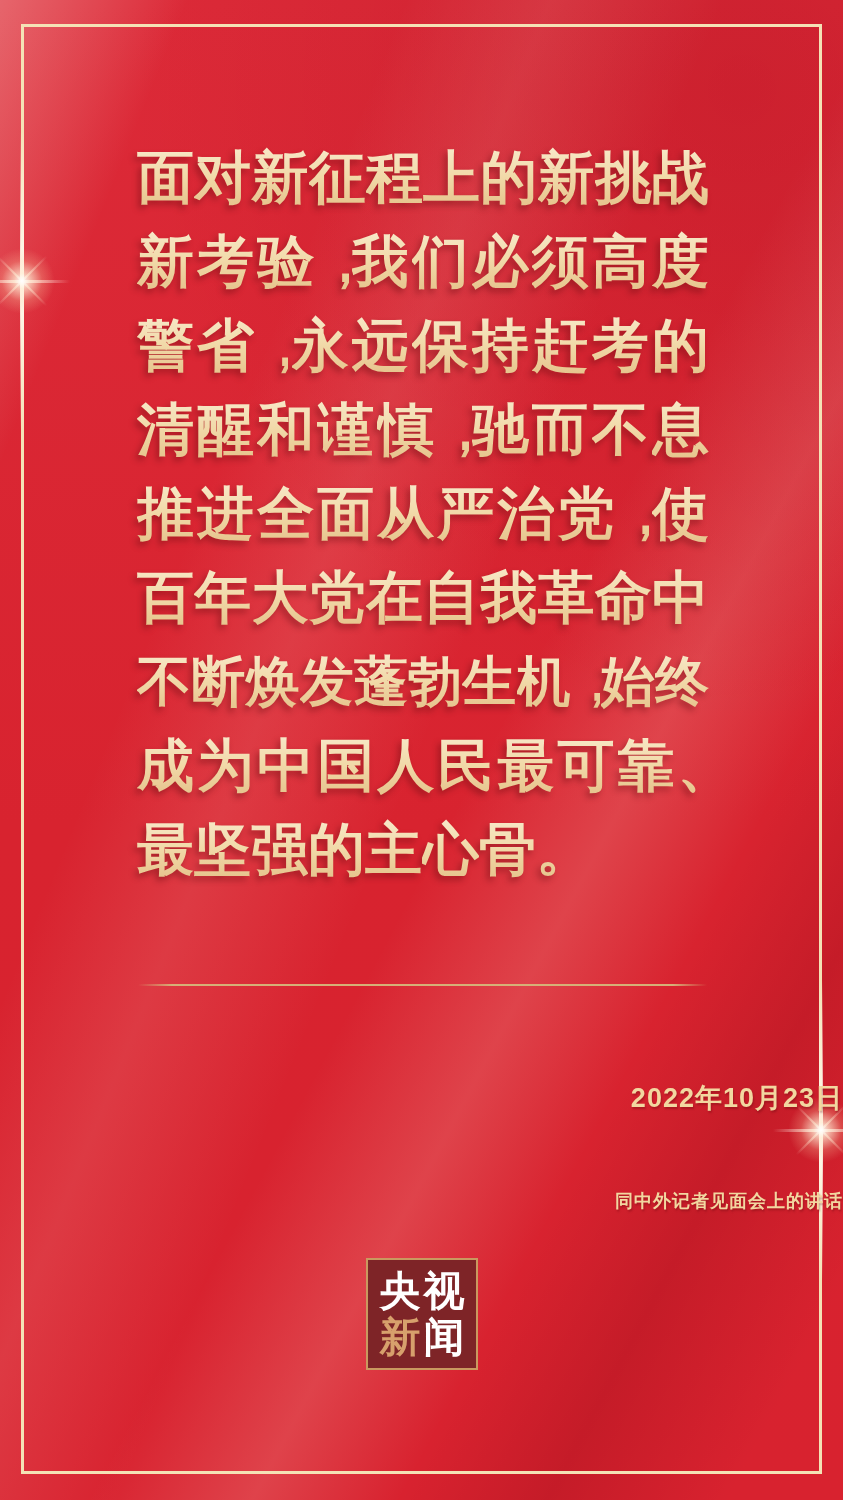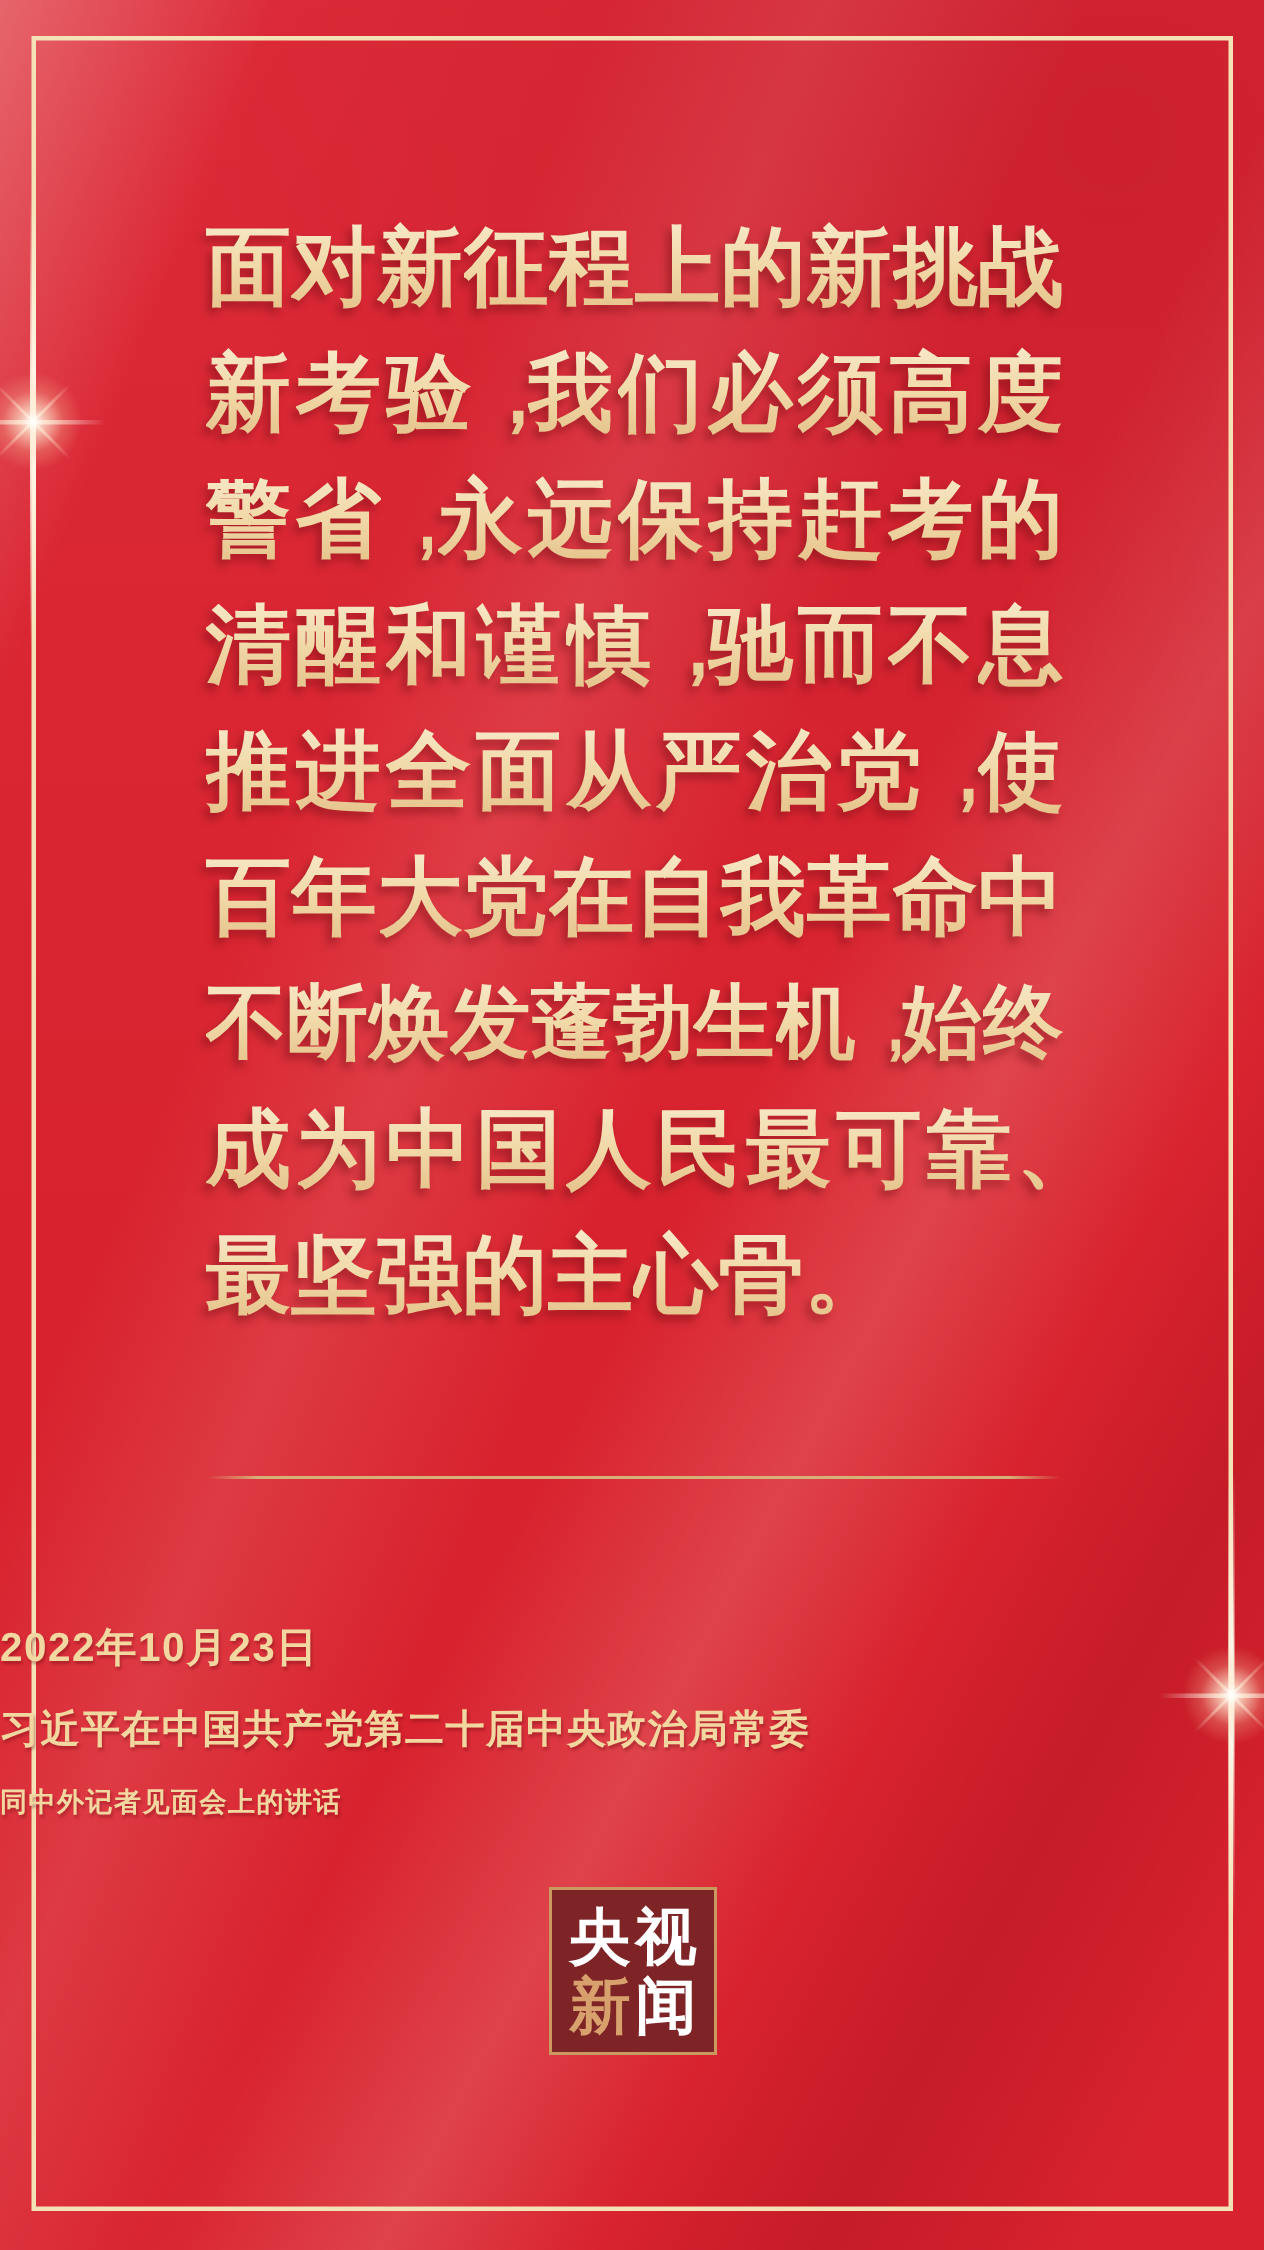--- a/index.html
+++ b/index.html
@@ -84,21 +84,21 @@
   .divider {
     position: absolute;
     left: 138px; top: 984px; width: 569px; height: 2px;
     background: linear-gradient(90deg, rgba(214,176,119,0) 0%, #d6b077 6%, #d6b077 94%, rgba(214,176,119,0) 100%);
   }
 
   
   .date-text, .caption-line {
     position: absolute;
     left: 0; right: 0;
-    text-align: left;
+    text-align: right;
     font-weight: bold;
     color: #f2d7a0;
     letter-spacing: 1px;
     text-shadow: 1px 2px 2px rgba(100,8,14,0.35);
   }
   .date-text { top: 1080px; font-size: 27px; }
   .caption-line-1 { top: 1135px; font-size: 26px; }
   .caption-line-2 { top: 1189px; font-size: 18px; }
 
   
@@ -253,21 +253,20 @@
         <span>主</span>
         <span>心</span>
         <span>骨</span>
         <span class="punct">。</span>
       </div>
     </div>
 
   <div class="divider"></div>
 
   <div class="date-text">2022年10月23日</div>
-  <div class="caption-line caption-line-1">习近平在中国共产党第二十届中央政治局常委</div>
   <div class="caption-line caption-line-2">同中外记者见面会上的讲话</div>
 
   <div class="logo">
     <span>央</span>
     <span>视</span>
     <span class="gold">新</span>
     <span>闻</span>
   </div>
 
 </div>

